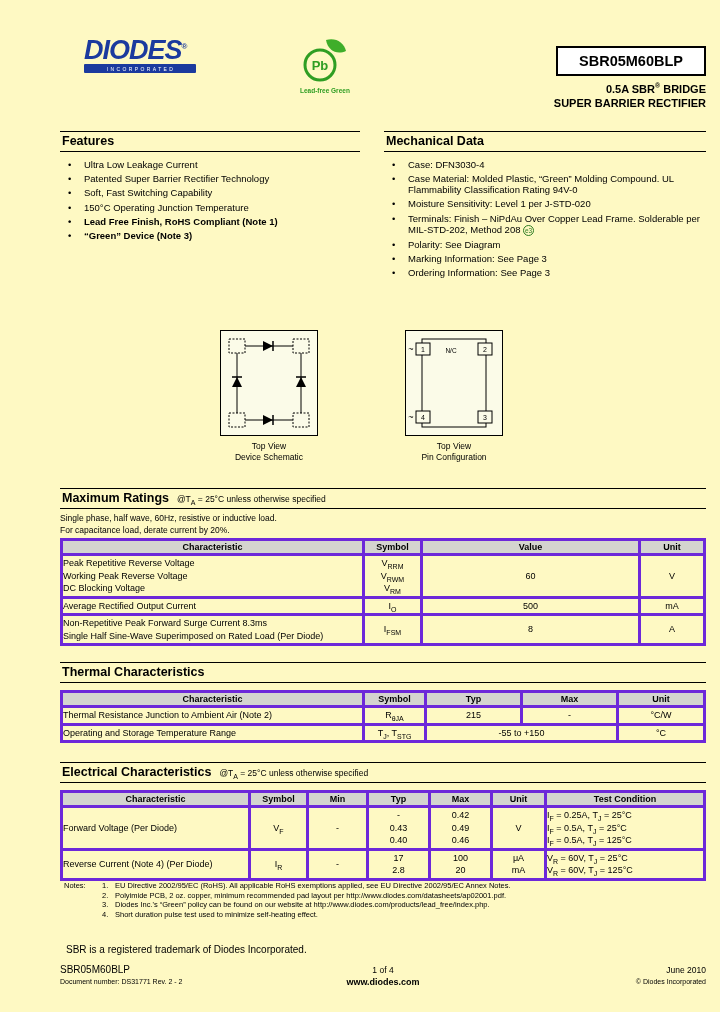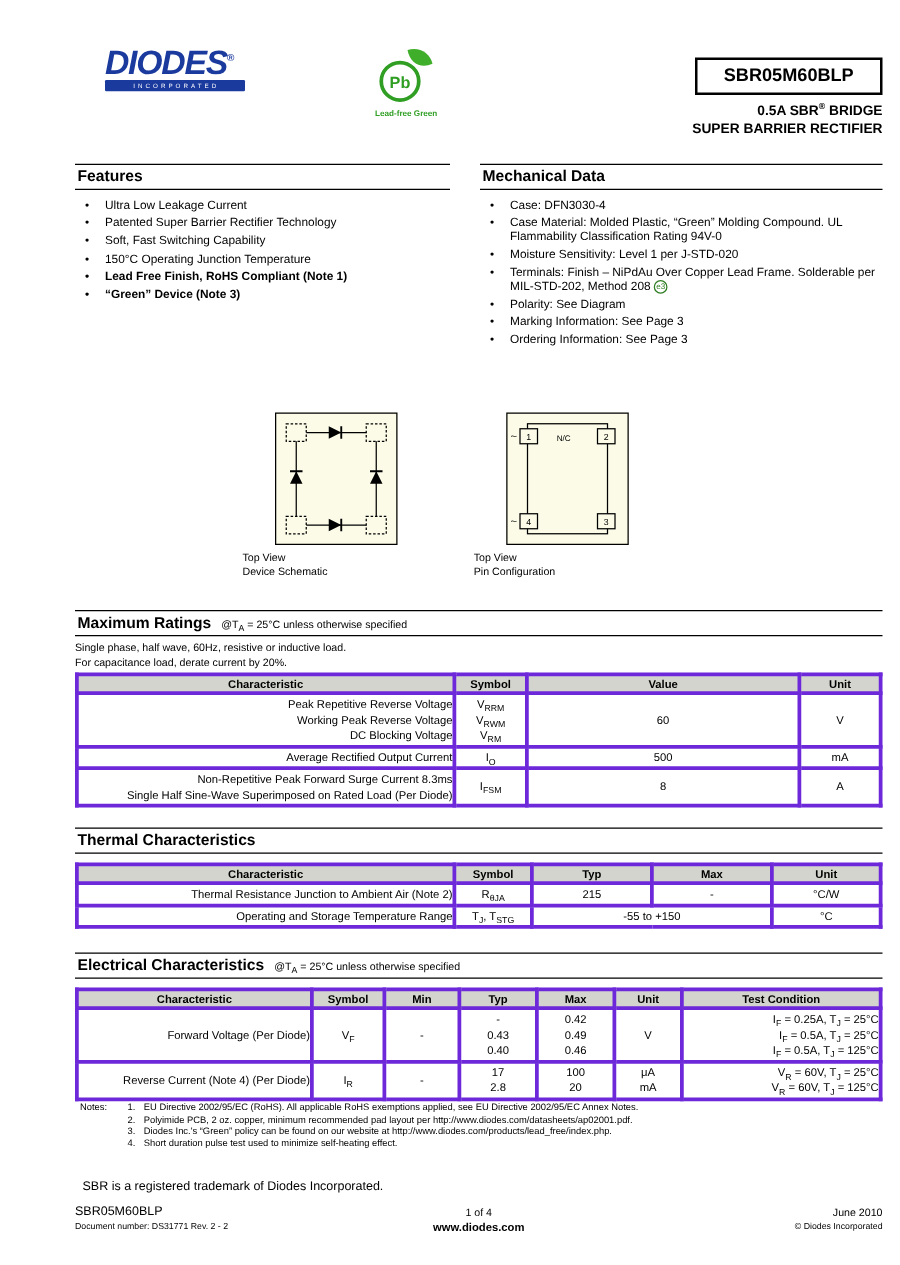--- a/index.html
+++ b/index.html
@@ -1,19 +1,19 @@
 <!DOCTYPE html>
 <html><head>
 <meta charset="utf-8">
 <title>SBR05M60BLP Datasheet</title>
 <style>
   * { margin:0; padding:0; box-sizing:border-box; }
   html,body { background:#e8e8e0; }
   body { font-family:"Liberation Sans", sans-serif; color:#000; }
-  .page { position:relative; width:720px; height:1012px; background:#ffffff; margin:0 auto; overflow:hidden; }
+  .page { position:relative; width:720px; height:1012px; background:#fef9c3; margin:0 auto; overflow:hidden; }
 
   
   .logo { position:absolute; left:84px; top:36px; width:120px; }
   .logo-text { font-style:italic; font-weight:bold; font-size:27px; color:#1b3a9e; letter-spacing:-1px; line-height:28px; }
   .logo-text sup { font-size:8px; font-style:normal; }
   .logo-bar { background:#1b3a9e; color:#fff; font-size:5px; letter-spacing:2.4px; text-align:center; padding:2px 0 1px 2px; border-radius:1px; width:112px; }
   .leadfree { position:absolute; left:300px; top:38px; width:60px; }
   .leadfree-caption { font-size:6.5px; font-weight:bold; color:#2f9e23; margin-top:-1px; }
   .partbox { position:absolute; left:556px; top:46px; width:150px; height:30px; background:#fff; border:2px solid #000; text-align:center; line-height:26px; font-weight:bold; font-size:14.5px; }
   .head-titles { position:absolute; right:14px; top:82px; text-align:right; font-weight:bold; font-size:11px; line-height:14px; }
@@ -31,35 +31,35 @@
   .e3 { display:inline-block; border:1px solid #2f7d23; border-radius:50%; width:11px; height:11px; font-size:6.5px; line-height:9px; text-align:center; color:#2f7d23; vertical-align:middle; }
 
   
   .features { position:absolute; left:60px; top:131px; width:300px; }
   .mech     { position:absolute; left:384px; top:131px; width:322px; }
 
   
   .diag-box { position:absolute; border:1px solid #000; width:98px; height:106px; background:#fbfbe8; }
   .schem-box { left:220px; top:330px; }
   .pin-box  { left:405px; top:330px; }
-  .diag-cap { position:absolute; width:150px; text-align:left; font-size:8.5px; line-height:11px; top:441px; }
+  .diag-cap { position:absolute; width:150px; text-align:center; font-size:8.5px; line-height:11px; top:441px; }
   .schem-cap { left:194px; }
   .pin-cap { left:379px; }
 
   
   .maxr    { position:absolute; left:60px; top:488px; width:646px; }
   .thermal { position:absolute; left:60px; top:662px; width:646px; }
   .elec    { position:absolute; left:60px; top:762px; width:646px; }
   .intro { font-size:8.5px; line-height:10.5px; margin-top:4px; }
 
   table.dtable { border-collapse:collapse; width:100%; font-size:9px; table-layout:fixed; margin-top:3px; }
   table.dtable th, table.dtable td { border:3px solid #6d28d9; padding:1px 0; vertical-align:middle;margin-left:44px; }
   table.dtable thead th { background:#d4d4cf; font-weight:bold; text-align:center; height:14px; }
   td.c { text-align:center; line-height:12.5px; }
-  td.l { text-align:right; line-height:12.5px; }
+  td.l { text-align:left; line-height:12.5px; }
   sub { font-size:7px; line-height:0; }
   sup { line-height:0; }
 
   
   .notes { position:absolute; left:64px; top:881px; width:642px; font-size:7.5px; line-height:9.6px; }
   .notes-row { display:flex; }
   .notes-label { width:38px; flex:0 0 38px; }
   .note-line { display:flex; }
   .note-num { width:13px; flex:0 0 13px; }
 

